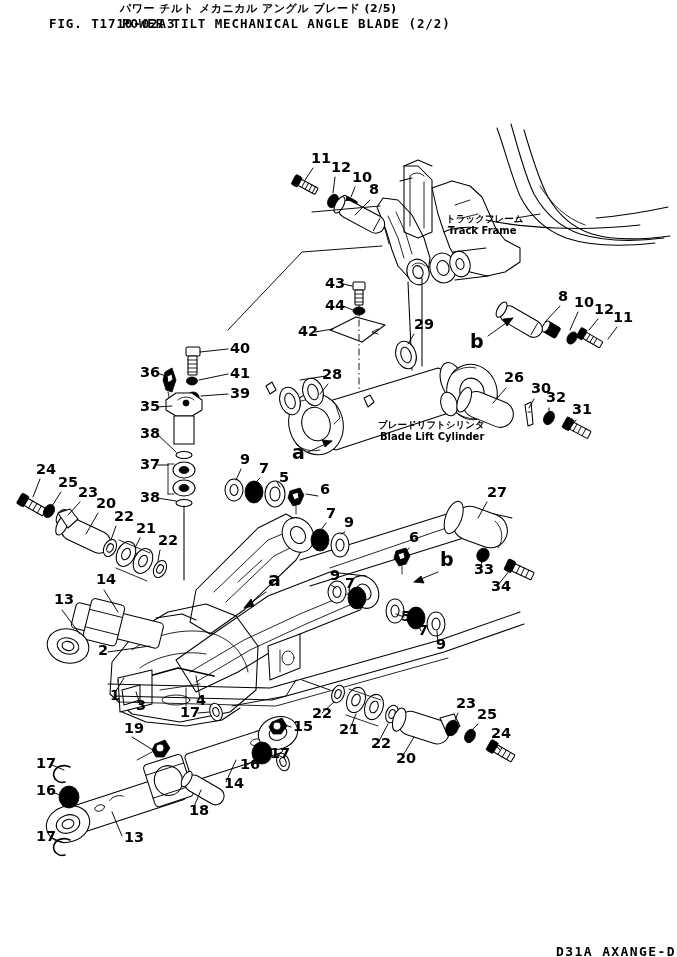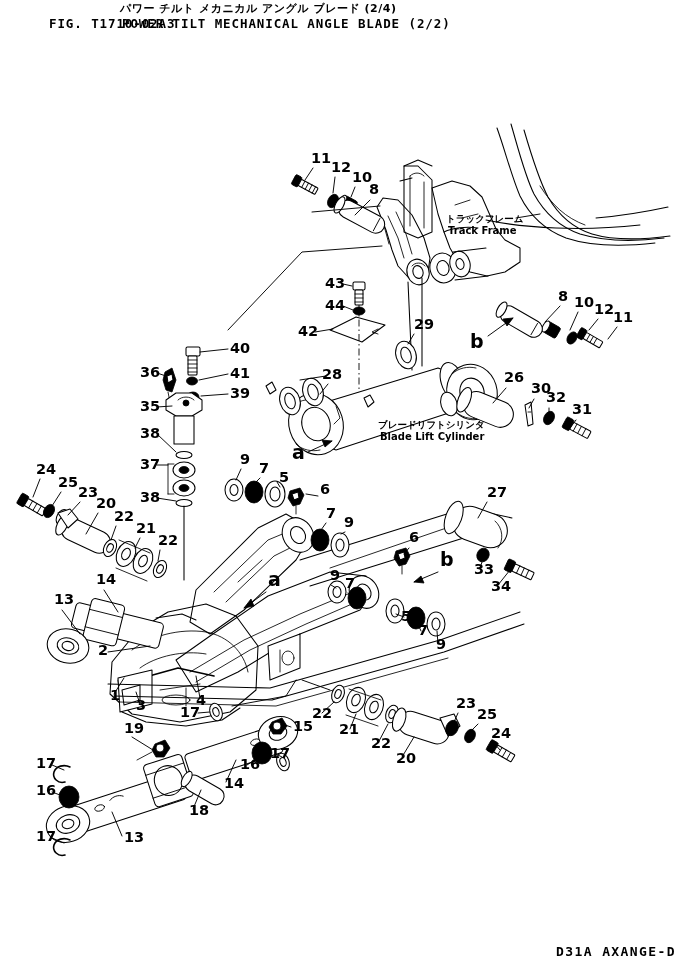--- a/index.html
+++ b/index.html
@@ -99,21 +99,21 @@
     font-size: 10px;
     font-weight: bold;
     fill: #000;
   }
 </style>
 </head>
 <body>
 
 <div id="page">
 
-  <div class="hdr-jp">パワー チルト メカニカル アングル ブレード (2/4)</div>
+  <div class="hdr-jp">パワー チルト メカニカル アングル ブレード (2/5)</div>
   <div class="hdr-fig">FIG. T1710-02A3</div>
   <div class="hdr-title">POWER TILT MECHANICAL ANGLE BLADE (2/2)</div>
   <div class="footer-code">D31A AXANGE-D</div>
 
   <svg class="draw" viewBox="0 0 677 957">
 
     <g>
       <path class="ln" d="M497 128 C 505 150 512 178 520 196 C 530 216 545 230 566 238 C 590 246 620 247 655 243"></path>
       <path class="ln" d="M511 124 C 518 148 525 176 534 194 C 545 214 560 227 580 234 C 603 241 632 242 664 238"></path>
       <path class="ln" d="M524 130 C 531 154 539 180 548 197 C 559 216 573 228 592 234 C 612 240 640 240 670 236"></path>

